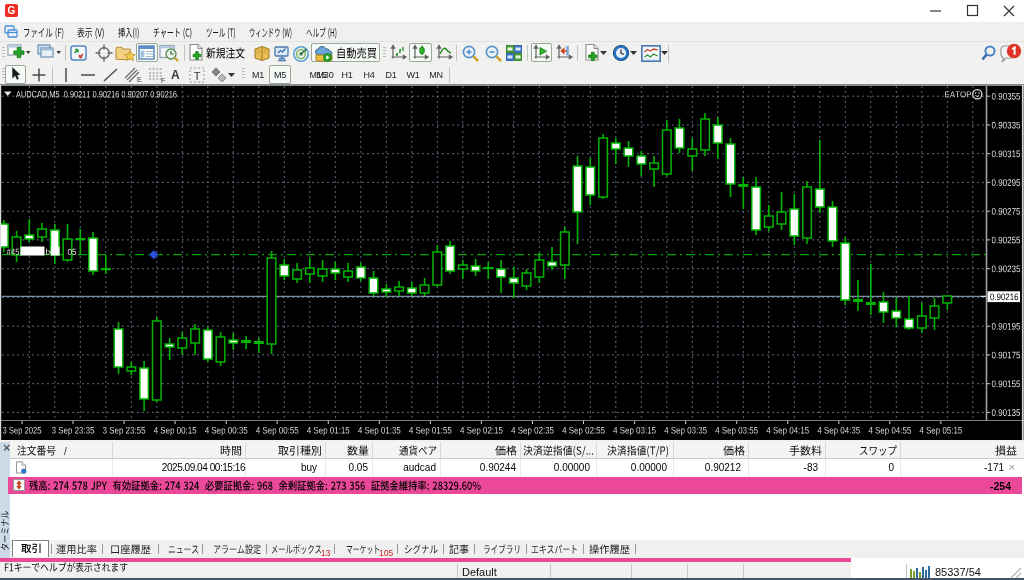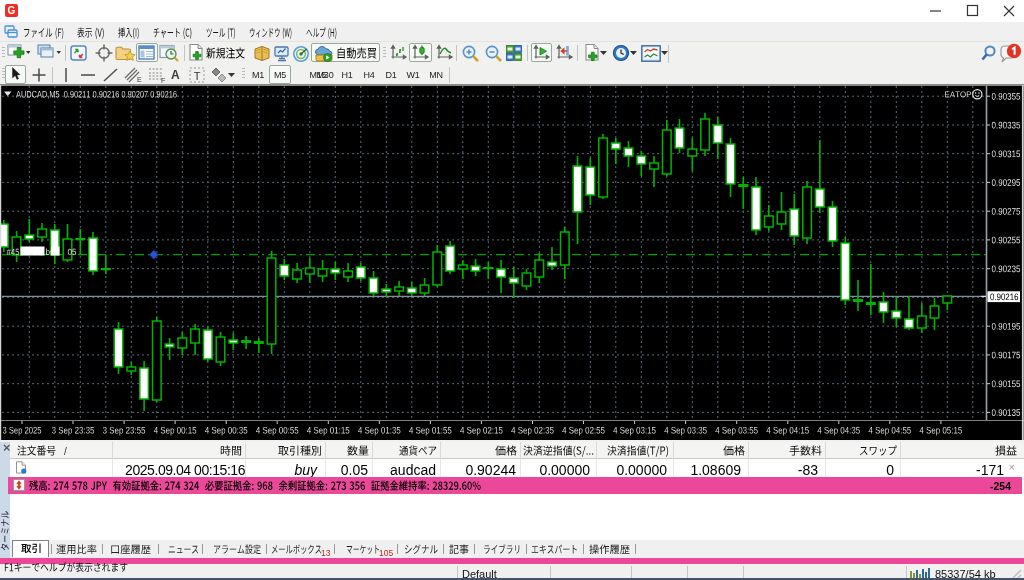--- a/index.html
+++ b/index.html
@@ -12,25 +12,25 @@
 .sep{position:absolute;top:3px;width:1px;height:16px;background:#c3c3c1}
 .grip{position:absolute;top:5px;width:3px;height:12px;background-image:repeating-linear-gradient(#bbb 0 1px,transparent 1px 3px)}
 .pressed{position:absolute;background:#f6faf6;border:1px solid #9aa79a;border-radius:2px}
 .tf{position:absolute;top:4px;height:14px;font-size:9px;color:#222;text-align:center;line-height:14px;letter-spacing:-0.2px}
 svg{position:absolute}
 .term{left:0;top:440px;width:1024px;height:118px;background:#fff}
 .lstrip{position:absolute;left:0;top:2px;width:10px;height:116px;background:#ccd9e7}
 .thead{position:absolute;left:10px;top:2px;width:1014px;height:17px;background:#f4f4f2;border-bottom:1px solid #c8c8c8}
 .trow{position:absolute;left:10px;top:19px;width:1014px;height:18px;background:#fff}
 .brow{position:absolute;left:8px;top:37px;width:1014px;height:17px;background:#ec4899}
-.cell{position:absolute;top:3px;font-size:14px;color:#000;white-space:nowrap}
+.cell{position:absolute;top:3px;font-size:10px;color:#000;white-space:nowrap}
 .cdiv{position:absolute;top:0;width:1px;height:17px;background:#d9d9d9}
 .tabs{position:absolute;left:10px;top:100px;width:1014px;height:18px;background:#f0f0f0}
 .tsep{position:absolute;top:4px;width:1px;height:10px;background:#999}
-.statusbar{left:0;top:558px;width:1024px;height:20px;background:#f0f0f0;border-top:6px solid #ec4899;font-size:11px;color:#111}
+.statusbar{left:0;top:558px;width:851px;height:20px;background:#f0f0f0;border-top:4px solid #ec4899;font-size:11px;color:#111}
 .sdiv{position:absolute;top:2px;width:1px;height:16px;background:#c5c5c5}
 .botline{left:0;top:578px;width:1024px;height:2px;background:#44536b}
 </style></head><body>
 <div class="abs titlebar">
 <div class="abs" style="left:5px;top:4px;width:13px;height:13px;background:#ee2e24;border-radius:2px;color:#fff;font-size:10px;font-weight:bold;text-align:center;line-height:13px;font-family:'Liberation Sans'">G</div>
 <svg width="100" height="22" style="left:920px;top:0">
       <line x1="10" y1="11" x2="21" y2="11" stroke="#333" stroke-width="1.2"></line>
       <rect x="47.5" y="5.5" width="10" height="10" fill="none" stroke="#333" stroke-width="1.2"></rect>
       <path d="M 84 6 L 94 16 M 94 6 L 84 16" stroke="#333" stroke-width="1.2"></path>
     </svg>
@@ -667,27 +667,27 @@
       <div class="cdiv" style="left:663px;background:#e8e8e8;height:18px"></div>
       <div class="cdiv" style="left:738px;background:#e8e8e8;height:18px"></div>
       <div class="cdiv" style="left:815px;background:#e8e8e8;height:18px"></div>
       <div class="cdiv" style="left:890px;background:#e8e8e8;height:18px"></div>
       <svg width="12" height="13" style="left:5px;top:2px" viewBox="0 0 12 13">
         <path d="M 1.5 0.8 H 7 L 10.5 4.2 V 12 H 1.5 Z" fill="#fff" stroke="#888" stroke-width="0.9"></path>
         <path d="M 7 0.8 V 4.2 H 10.5" fill="#eee" stroke="#888" stroke-width="0.8"></path>
         <circle cx="8.8" cy="10" r="2.6" fill="#2d7ac8"></circle>
       </svg>
       <div class="cell" style="right:779px;letter-spacing:-0.45px;">2025.09.04 00:15:16</div>
-      <div class="cell" style="right:707px;font-style:italic;">buy</div>
+      <div class="cell" style="right:707px;">buy</div>
       <div class="cell" style="right:656px;margin-left:24px;">0.05</div>
       <div class="cell" style="right:588px;">audcad</div>
       <div class="cell" style="right:508px;">0.90244</div>
       <div class="cell" style="right:434px;">0.00000</div>
       <div class="cell" style="right:357px;">0.00000</div>
-      <div class="cell" style="right:283px;">1.08609</div>
+      <div class="cell" style="right:283px;">0.90212</div>
       <div class="cell" style="right:206px;">-83</div>
       <div class="cell" style="right:130px;">0</div>
       <div class="cell" style="right:20px;">-171</div>
       <div class="cell" style="right:9px;color:#999;font-size:11px;top:2px">×</div>
     </div>
     <div class="brow">
       <svg width="12" height="12" style="left:5px;top:2px" viewBox="0 0 12 12">
         <rect x="0.5" y="0.5" width="11" height="11" fill="#f8f8f8" stroke="#999" stroke-width="1"></rect>
         <path d="M 6 1.8 L 8.2 4.6 H 6.9 V 7.4 H 8.2 L 6 10.2 L 3.8 7.4 H 5.1 V 4.6 H 3.8 Z" fill="#d84315" stroke="#a03010" stroke-width="0.5"></path>
       </svg>

